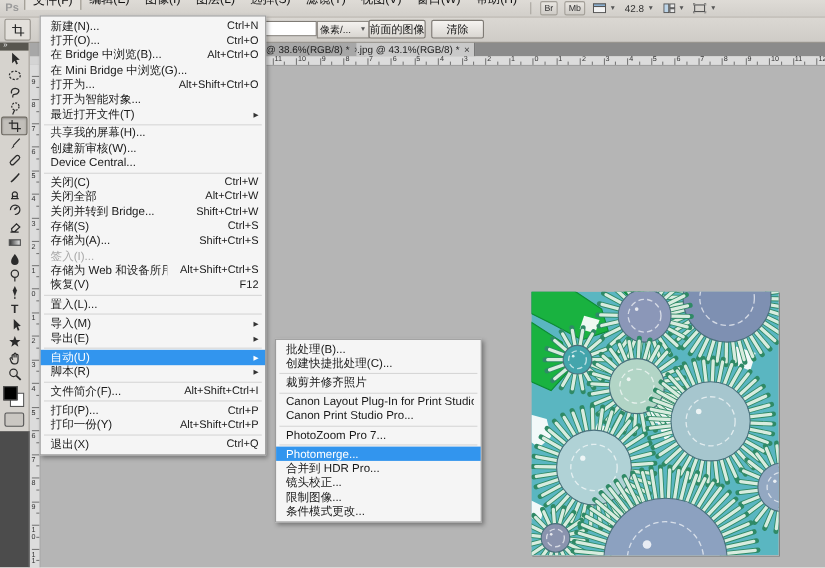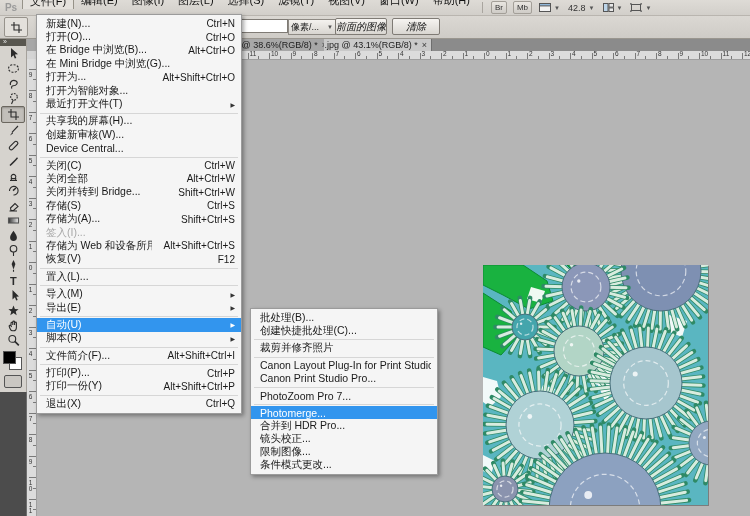--- a/index.html
+++ b/index.html
@@ -27,21 +27,21 @@
     border:1px solid #97938c;border-radius:2px;background:#e3e0db;
     display:flex;align-items:center;justify-content:center;}
   .opt-input{position:absolute;left:240px;top:4px;width:42px;height:12px;
     border:1px solid #7f7b75;background:#fff;font-size:10px;padding:0 2px;}
   .opt-select{position:absolute;left:288px;top:4px;width:42px;height:14px;
     border:1px solid #8e8a84;background:linear-gradient(#f4f2ef,#d8d5d0);
     font-size:9px;display:flex;align-items:center;padding:0 2px;color:#222;}
   .opt-select .sel-label{flex:1;}
   .opt-btn{position:absolute;top:3px;height:15px;border:1px solid #7f7b75;border-radius:2px;
     background:linear-gradient(#f6f4f1,#d9d6d1);font-size:10px;color:#111;
-    display:flex;align-items:center;justify-content:center;font-style:italic;}
+    display:flex;align-items:center;justify-content:center;}
   #btn-front{left:335px;width:50px;}
   #btn-clear{left:392px;width:46px;}
   
   #tabbar{position:absolute;left:26px;top:38px;width:724px;height:13px;
     background:#8b8b8b;z-index:5;}
   .doc-tab{position:absolute;top:0;height:13px;display:flex;align-items:center;
     font-size:9px;color:#1d1d1d;padding:0 4px;border-right:1px solid #6e6e6e;
     white-space:nowrap;overflow:hidden;}
   .doc-tab .tab-close{margin-left:4px;font-size:9px;color:#3c3c3c;}
   #hruler{position:absolute;left:36px;top:51px;width:714px;height:8px;

